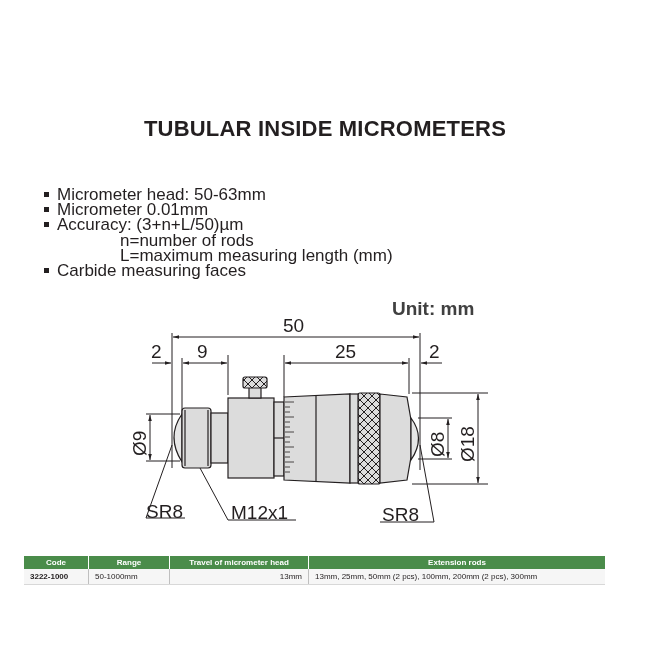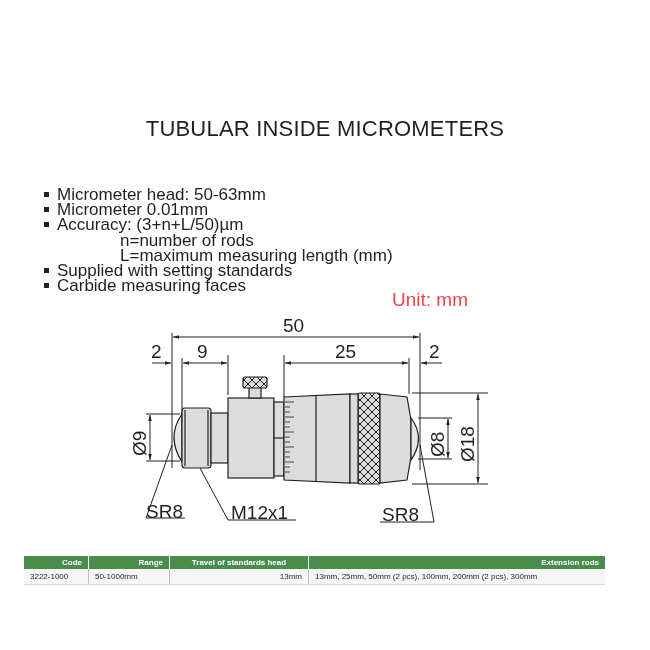--- a/index.html
+++ b/index.html
@@ -1,43 +1,42 @@
 <!DOCTYPE html>
 <html><head>
 <meta charset="utf-8">
 <style>
   html, body { margin:0; padding:0; background:#ffffff; }
   body { width:650px; height:650px; position:relative; overflow:hidden; font-family:"Liberation Sans", sans-serif; color:#231f20; }
-  .title { position:absolute; left:0; width:650px; top:116px; text-align:center; font-size:22px; font-weight:normal; letter-spacing:0.2px; color:#231f20; }
+  .title { position:absolute; left:0; width:650px; top:116px; text-align:center; font-size:22px; font-weight:bold; letter-spacing:0.2px; color:#231f20; }
   .features { position:absolute; left:44px; top:187px; margin:0; padding:0; list-style:none; font-size:17px; line-height:15.2px; color:#231f20; }
   .features li { position:relative; padding-left:13px; }
   .features li.bullet::before { content:""; position:absolute; left:0; top:5px; width:5px; height:5px; background:#231f20; }
   .features li.sub { padding-left:76px; }
-  .unit { position:absolute; left:392px; top:289px; font-size:19px; color:#ef4444; }
+  .unit { position:absolute; left:392px; top:298px; font-size:19px; color:#404040;font-weight:bold; }
   svg.drawing { position:absolute; left:0; top:0; }
   .spec-table { position:absolute; left:24px; top:556px; width:581px; border-collapse:collapse; font-size:8px; }
-  .spec-table th { background:#4a8c4a; color:#ffffff; font-weight:bold; text-align:right; padding:1px 6px; height:11px; border-right:1px solid #ffffff; }
+  .spec-table th { background:#4a8c4a; color:#ffffff; font-weight:bold; text-align:center; padding:1px 6px; height:11px; border-right:1px solid #ffffff; }
   .spec-table th.c-travel { text-align:center; }
   .spec-table td { background:#f6f6f6; color:#231f20; padding:1px 6px; height:13px; border-right:1px solid #bfbfbf; border-bottom:1px solid #d8d8d8; }
-  .spec-table td.c-code { font-weight:normal; }
+  .spec-table td.c-code { font-weight:bold; }
   .spec-table td.c-travel { text-align:right; }
   .spec-table td:last-child, .spec-table th:last-child { border-right:none; }
 </style>
 </head>
 <body>
 
 <div class="title">TUBULAR INSIDE MICROMETERS</div>
 
 <ul class="features">
   <li class="bullet">Micrometer head: 50-63mm</li>
   <li class="bullet">Micrometer 0.01mm</li>
   <li class="bullet">Accuracy: (3+n+L/50)µm</li>
   <li class="sub">n=number of rods</li>
   <li class="sub">L=maximum measuring length (mm)</li>
-  <li class="bullet">Supplied with setting standards</li>
   <li class="bullet">Carbide measuring faces</li>
 </ul>
 
 <div class="unit">Unit: mm</div>
 
 <svg class="drawing" width="650" height="650" viewBox="0 0 650 650">
   <defs>
     <pattern id="knurl" width="8" height="8" patternUnits="userSpaceOnUse">
       <rect width="8" height="8" fill="#dcdcdc"></rect>
       <path d="M0 0 L8 8 M8 0 L0 8" stroke="#231f20" stroke-width="1"></path>
@@ -141,21 +140,21 @@
     <text transform="translate(444,457) rotate(-90)">Ø8</text>
     <text transform="translate(474,462) rotate(-90)">Ø18</text>
   </g>
 </svg>
 
 <table class="spec-table">
   <thead>
     <tr>
       <th style="width:52px">Code</th>
       <th style="width:68px">Range</th>
-      <th class="c-travel" style="width:126px">Travel of standards head</th>
+      <th class="c-travel" style="width:126px">Travel of micrometer head</th>
       <th>Extension rods</th>
     </tr>
   </thead>
   <tbody>
     <tr>
       <td class="c-code">3222-1000</td>
       <td>50-1000mm</td>
       <td class="c-travel">13mm</td>
       <td>13mm, 25mm, 50mm (2 pcs), 100mm, 200mm (2 pcs), 300mm</td>
     </tr>

